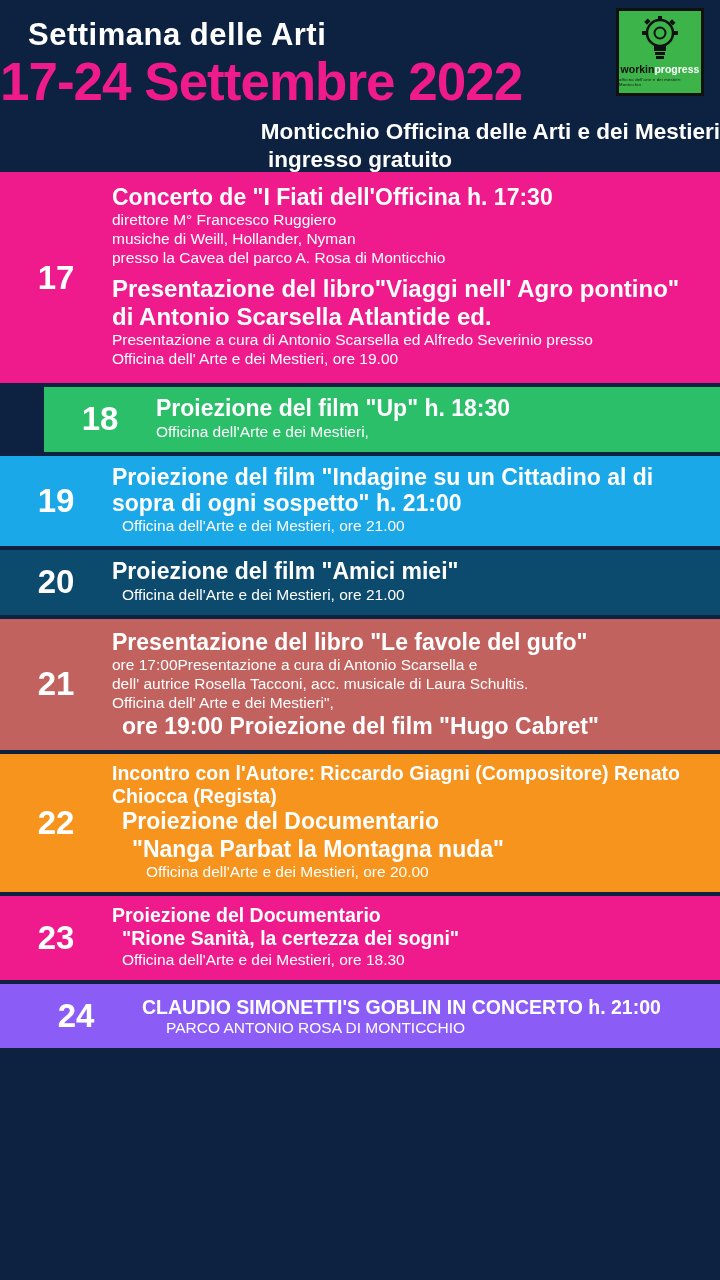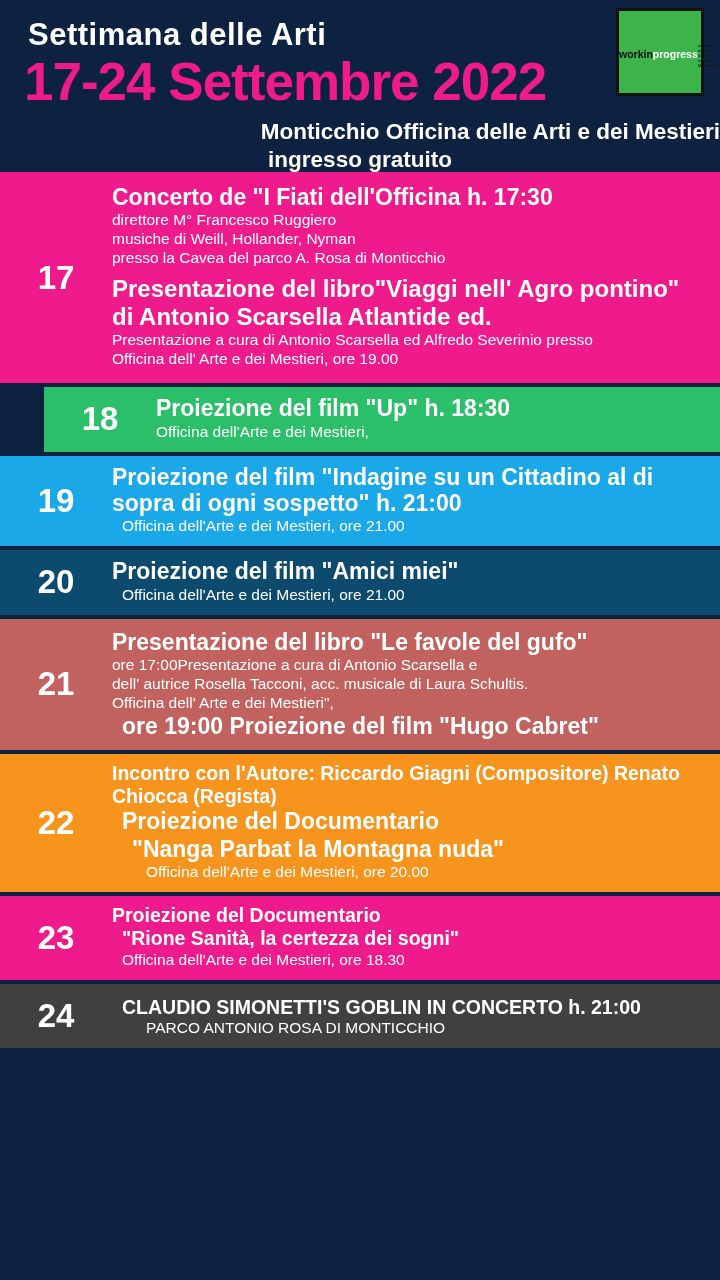--- a/index.html
+++ b/index.html
@@ -34,21 +34,20 @@
     font-weight: bold;
     letter-spacing: 0.5px;
     padding-left: 28px;
     line-height: 1.1;
   }
   .header-dates {
     color: #ef1a8c;
     font-size: 53px;
     font-weight: bold;
     letter-spacing: -1px;
-    padding-left: 24px;
     line-height: 1.05;
     margin-top: 2px;
     white-space: nowrap;
   }
   .header-sub {
     color: #ffffff;
     font-size: 22.5px;
     font-weight: bold;
     text-align: right;
     margin-top: 8px;
@@ -64,21 +63,21 @@
   .logo {
     position: absolute;
     top: 8px;
     right: 16px;
     width: 88px;
     height: 88px;
     background: #3cb44a;
     border: 3px solid #111111;
     box-sizing: border-box;
     display: flex;
-    flex-direction: row;
+    flex-direction: column;
     align-items: center;
     justify-content: flex-start;
     padding-top: 4px;
   }
   .logo-bulb {
     width: 44px;
     height: 48px;
     position: relative;
   }
   .logo-text {
@@ -138,21 +137,21 @@
   .spacer { height: 4px; background: #0d2240; width: 720px;}
 
   
   .r17 { background: #ef1a8c; }
   .r18 { background: #2cbf6a; margin-left: 44px; }
   .r19 { background: #1aa8e8; }
   .r20 { background: #0c4a6e; }
   .r21 { background: #c1625f; }
   .r22 { background: #f7941e; }
   .r23 { background: #ef1a8c; }
-  .r24 { background: #404040; }
+  .r24 { background: #8b5cf6; padding-left: 20px; }
 
   .r17 .content { padding-top: 12px; padding-bottom: 14px; }
   .r21 .content { padding-top: 10px; }
   .r22 .content { padding-top: 8px; }
   .r24 .content { padding-top: 12px; }
   .push { padding-left: 10px; }
   .push2 { padding-left: 20px; }
   .push3 { padding-left: 34px; }
 </style>
 </head>

